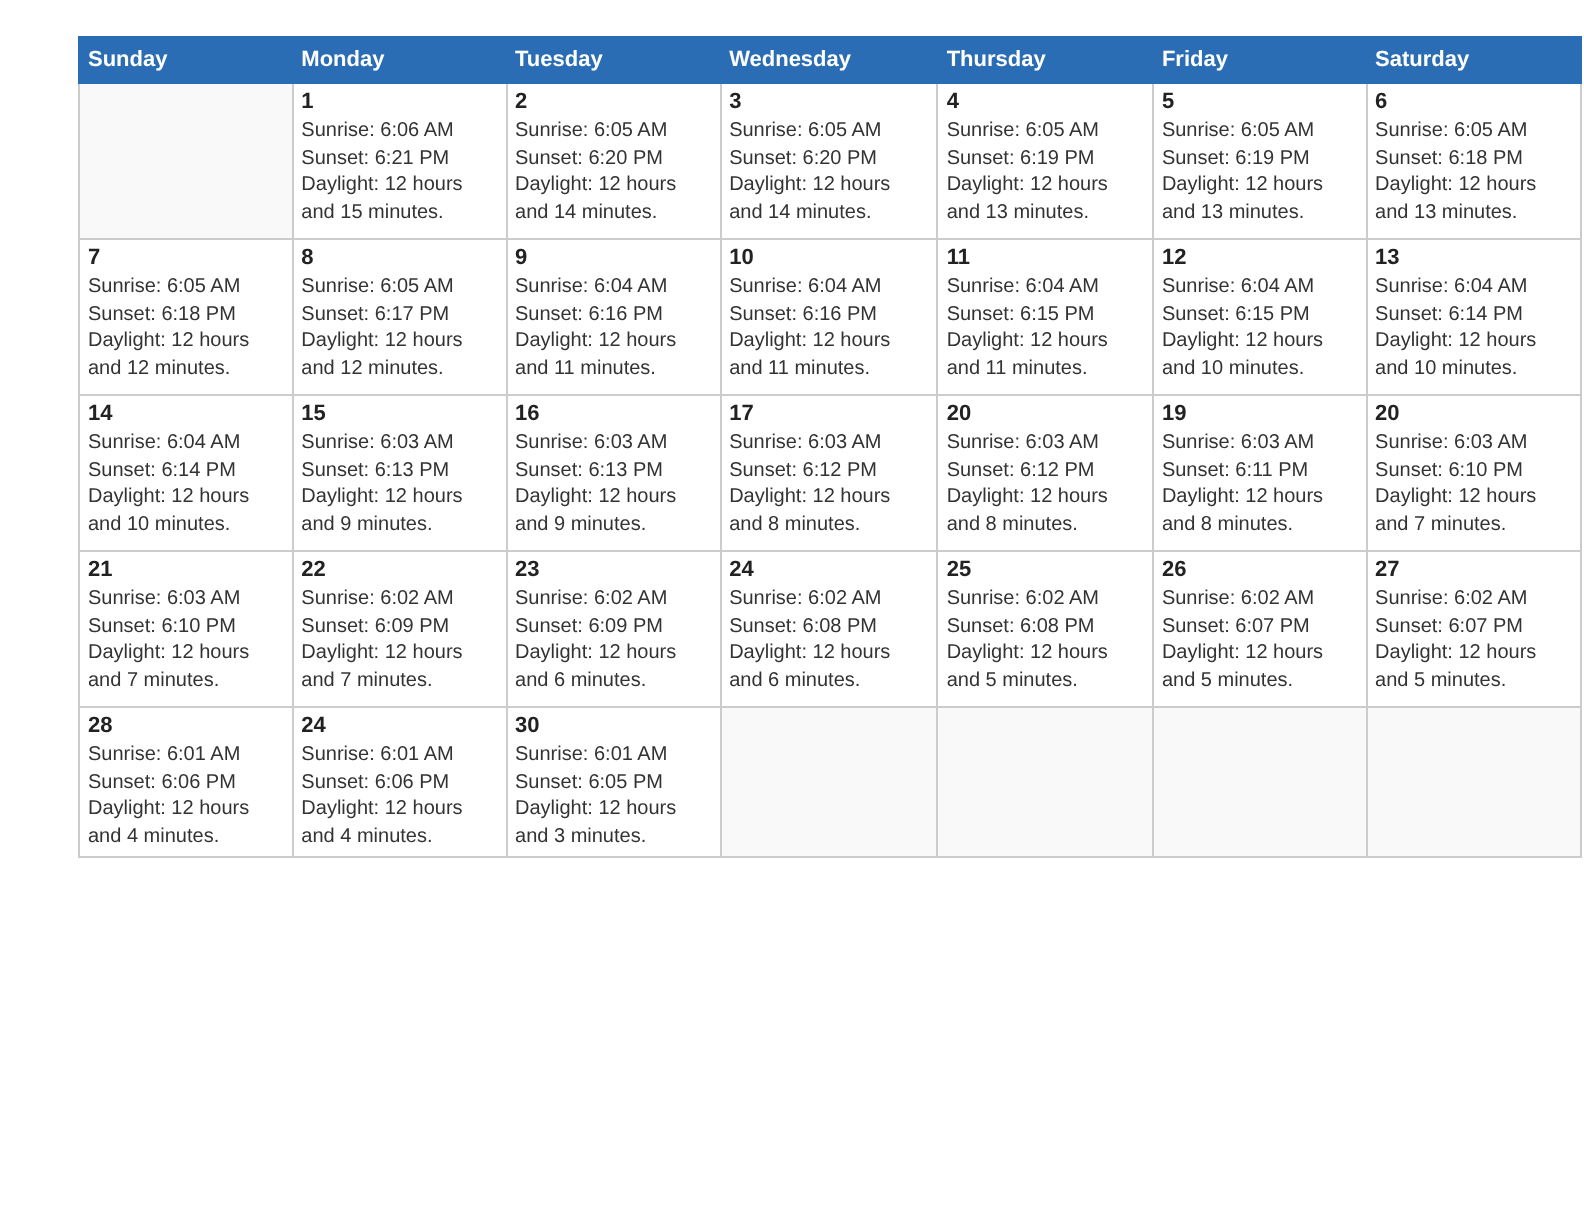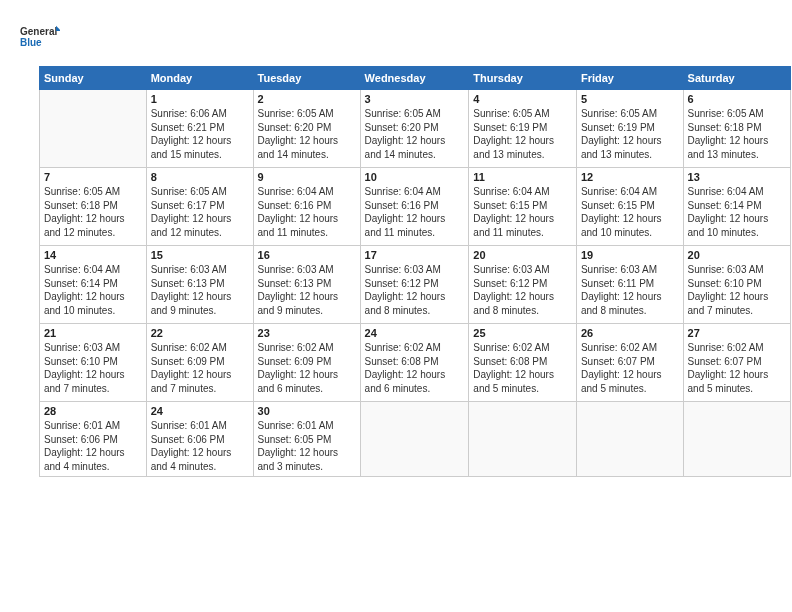--- a/index.html
+++ b/index.html
@@ -78,33 +78,20 @@
       background: #f9f9f9;
     }
     tbody tr:last-child td {
       height: 68px;
     }
   </style>
 </head>
 <body>
 
 <div class="page">
-  <div class="header">
-    <div class="logo">
-  <svg width="40" height="38" viewBox="0 0 60 38">
-    <text x="0" y="16" font-size="15" font-weight="bold" font-family="Arial" fill="#333">General</text>
-    <text x="0" y="32" font-size="15" font-weight="bold" font-family="Arial" fill="#1a6bb5">Blue</text>
-    <polygon points="54,2 62,10 54,10" fill="#1a6bb5"></polygon>
-  </svg>
-</div>
-    <div class="title-block">
-      <div class="month-title"></div>
-      <div class="subtitle"></div>
-    </div>
-  </div>
 
   <table>
     <thead>
       <tr>
       <th>Sunday</th>
           <th>Monday</th>
           <th>Tuesday</th>
           <th>Wednesday</th>
           <th>Thursday</th>
           <th>Friday</th>

